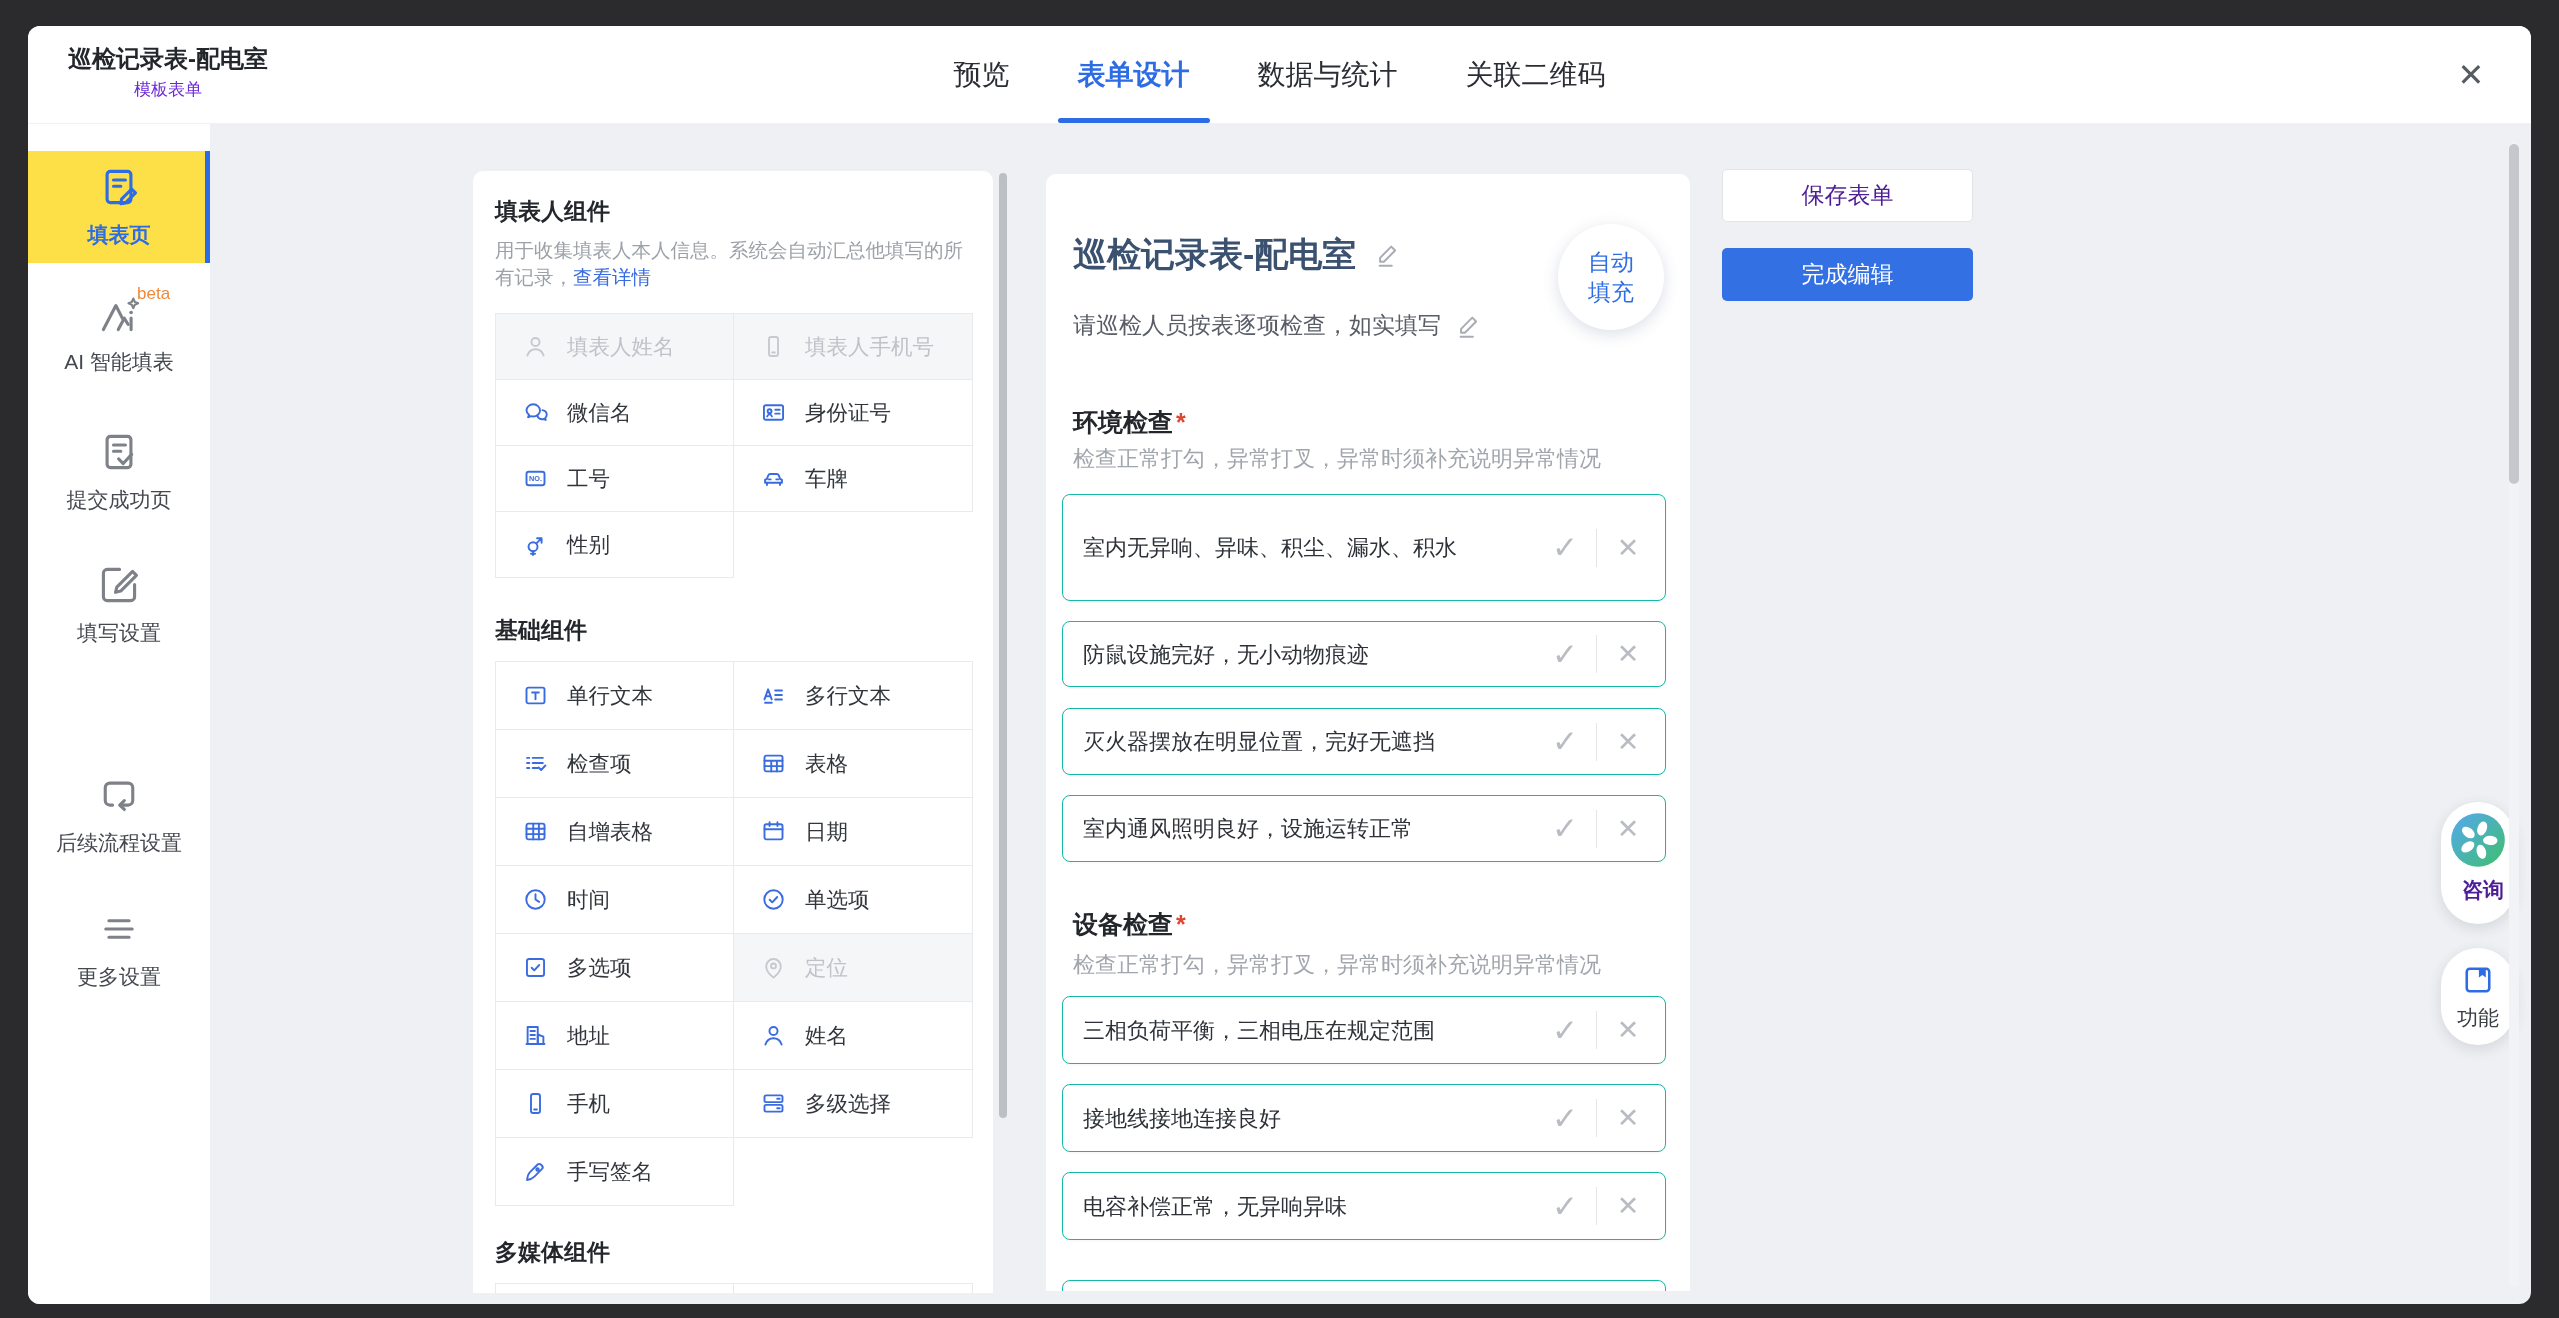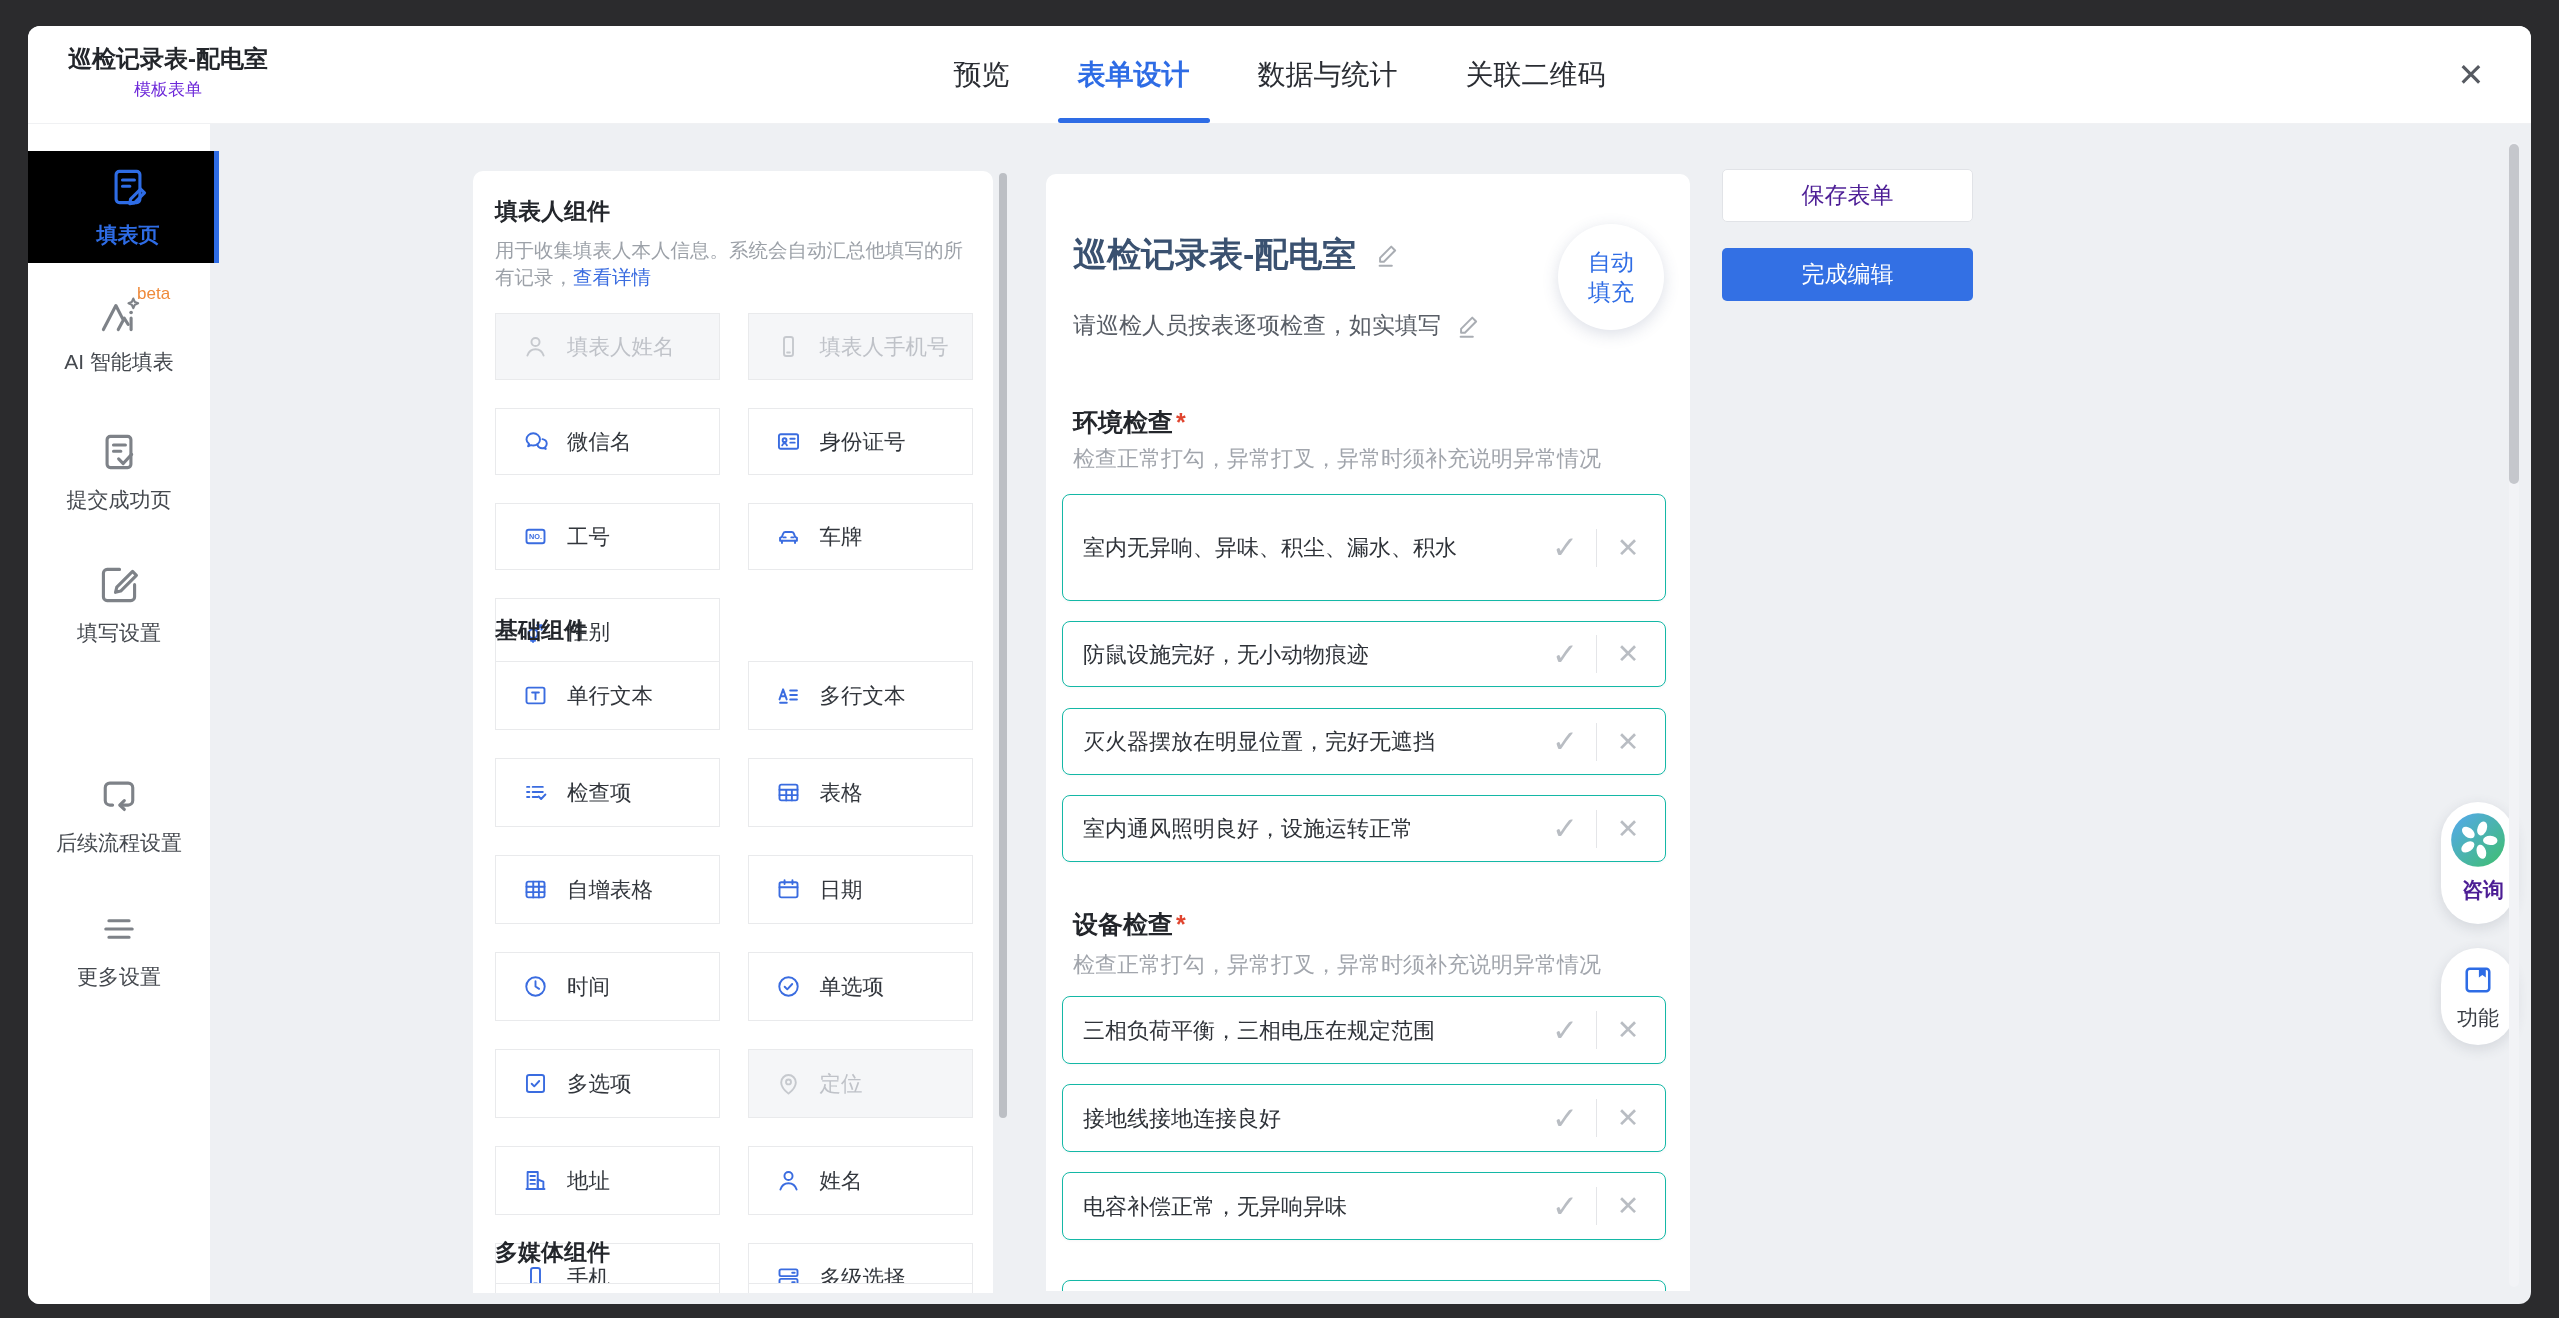--- a/index.html
+++ b/index.html
@@ -39,21 +39,21 @@
   }
   
   .sidebar{
     position:absolute;left:0;top:98px;width:182px;bottom:0;background:#fff;
   }
   .side-item{
     position:absolute;left:0;width:182px;display:flex;flex-direction:column;
     align-items:center;justify-content:center;cursor:pointer;color:#7e8288;
   }
   .side-item .s-label{font-size:21px;color:#45494f;margin-top:12px;white-space:nowrap;}
-  .side-item.active{background:#000000;color:#2e6ce5;padding-left:9px;}
+  .side-item.active{background:#fde047;color:#2e6ce5;}
   .side-item.active .s-label{color:#2e6ce5;font-weight:600;}
   .side-item.active::after{
     content:"";position:absolute;right:0;top:0;bottom:0;width:5px;background:#2e6ce5;
   }
   .side-item .s-icon{position:relative;width:44px;height:44px;}
   .side-item .s-icon svg{width:44px;height:44px;}
   .beta-tag{
     position:absolute;left:40px;top:-8px;font-size:17px;color:#ef8a3a;white-space:nowrap;
   }
   
@@ -63,21 +63,21 @@
     position:absolute;left:263px;top:47px;width:520px;height:1122px;
     background:#fff;border-radius:10px 10px 0 0;overflow:hidden;
   }
   .psec-title{font-size:23px;font-weight:700;color:#23262b;position:absolute;left:22px;}
   .psec-desc{
     position:absolute;left:22px;width:478px;font-size:19.5px;line-height:27px;color:#9ca1a8;
   }
   .psec-desc a{color:#3a6ce0;text-decoration:none;cursor:pointer;}
   .pgrid{
     position:absolute;left:22px;width:478px;
-    display:grid;grid-template-columns:1fr 1fr;gap:29px;
+    display:grid;grid-template-columns:1fr 1fr;
   }
   .pcell{
     border:1px solid #e9eaec;margin:0 0 -1px -1px;
     display:flex;align-items:center;gap:18px;padding-left:26px;
     font-size:21.5px;color:#32363c;background:#fff;cursor:grab;box-sizing:border-box;
   }
   .pcell:nth-child(odd){margin-left:0;}
   .pcell .c-icon{width:27px;height:27px;color:#3a6ce0;flex:0 0 27px;}
   .pcell .c-icon svg{width:27px;height:27px;display:block;}
   .pcell.disabled{background:#f5f6f8;color:#bfc2c8;cursor:default;}

